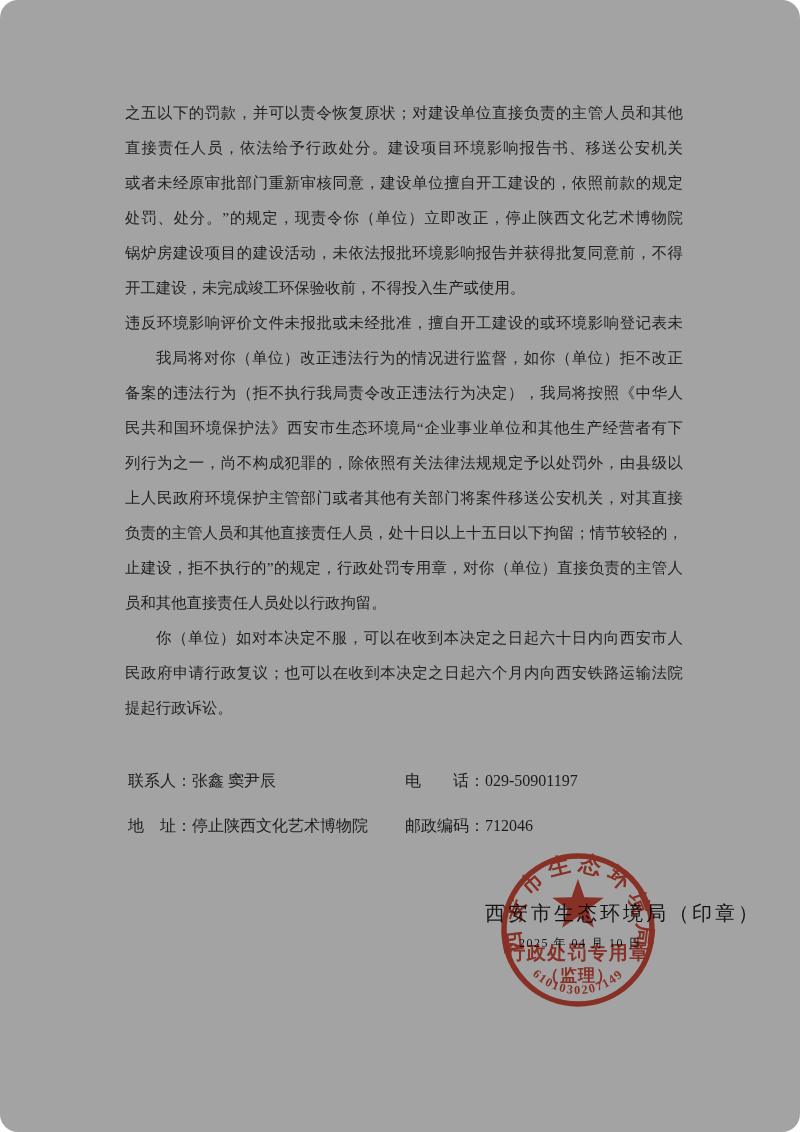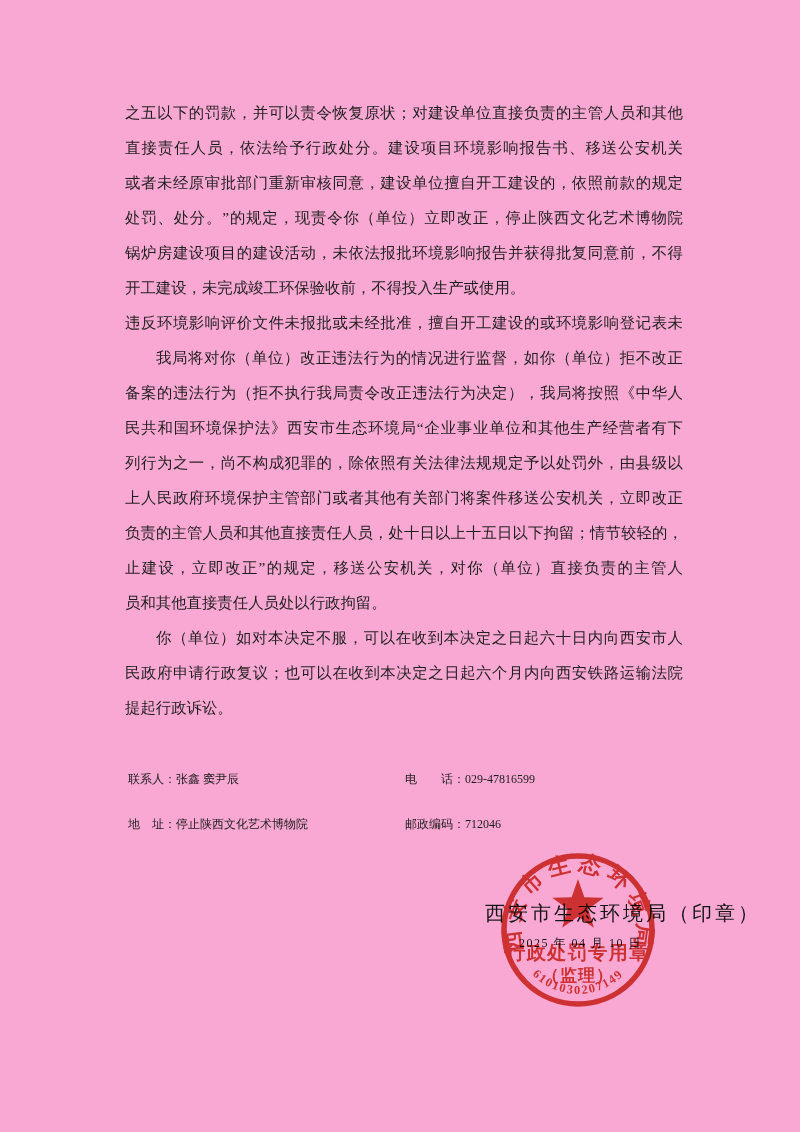--- a/index.html
+++ b/index.html
@@ -4,21 +4,21 @@
 <style>
   html, body { margin: 0; padding: 0; }
   body {
     width: 800px; height: 1132px;
     background: #ffffff;
     position: relative;
     font-family: "Liberation Serif", "DejaVu Serif", serif;
     color: #1a1a1a;
     overflow: hidden;
   }
-  .page { position: absolute; inset: 0; background: #f9a8d4; }
+  .page { position: absolute; inset: 0; background: #a3a3a3; border-radius: 18px; }
 
   
   .body-text {
     position: absolute;
     left: 125px; top: 95px; width: 558px;
     font-size: 15.4px;
     line-height: 35px;
     color: #201f1f;
   }
   .tline {
@@ -26,21 +26,21 @@
     text-align-last: justify;
     text-justify: inter-character;
     height: 35px;
     overflow: visible;
     white-space: nowrap;
   }
   .tline.para-end { text-align-last: left; white-space: normal; }
   .tline.indent { text-indent: 31px; }
 
   
-  .contact-row { position: absolute; left: 128px; width: 560px; font-size: 12px; color: #1c1c1c; }
+  .contact-row { position: absolute; left: 128px; width: 560px; font-size: 16px; color: #1c1c1c; }
   .contact-row .right { position: absolute; left: 277px; top: 0; }
   #contact-row-1 { top: 771px; }
   #contact-row-2 { top: 816px; }
 
   
   .sig-org {
     position: absolute; left: 485px; top: 900px;
     font-size: 20px; letter-spacing: 3px; color: #161616;
     white-space: nowrap;
   }
@@ -73,32 +73,32 @@
     <div class="tline">直接责任人员，依法给予行政处分。建设项目环境影响报告书、移送公安机关</div>
     <div class="tline">或者未经原审批部门重新审核同意，建设单位擅自开工建设的，依照前款的规定</div>
     <div class="tline">处罚、处分。”的规定，现责令你（单位）立即改正，停止陕西文化艺术博物院</div>
     <div class="tline">锅炉房建设项目的建设活动，未依法报批环境影响报告并获得批复同意前，不得</div>
     <div class="tline para-end">开工建设，未完成竣工环保验收前，不得投入生产或使用。</div>
     <div class="tline">违反环境影响评价文件未报批或未经批准，擅自开工建设的或环境影响登记表未</div>
     <div class="tline indent">我局将对你（单位）改正违法行为的情况进行监督，如你（单位）拒不改正</div>
     <div class="tline">备案的违法行为（拒不执行我局责令改正违法行为决定），我局将按照《中华人</div>
     <div class="tline">民共和国环境保护法》西安市生态环境局“企业事业单位和其他生产经营者有下</div>
     <div class="tline">列行为之一，尚不构成犯罪的，除依照有关法律法规规定予以处罚外，由县级以</div>
-    <div class="tline">上人民政府环境保护主管部门或者其他有关部门将案件移送公安机关，立即改正</div>
+    <div class="tline">上人民政府环境保护主管部门或者其他有关部门将案件移送公安机关，对其直接</div>
     <div class="tline">负责的主管人员和其他直接责任人员，处十日以上十五日以下拘留；情节较轻的，</div>
-    <div class="tline">止建设，立即改正”的规定，移送公安机关，对你（单位）直接负责的主管人</div>
+    <div class="tline">止建设，拒不执行的”的规定，行政处罚专用章，对你（单位）直接负责的主管人</div>
     <div class="tline para-end">员和其他直接责任人员处以行政拘留。</div>
     <div class="tline indent">你（单位）如对本决定不服，可以在收到本决定之日起六十日内向西安市人</div>
     <div class="tline">民政府申请行政复议；也可以在收到本决定之日起六个月内向西安铁路运输法院</div>
     <div class="tline para-end">提起行政诉讼。</div>
   </div>
 
   <div class="contact-row" id="contact-row-1">
     <span>联系人：</span><span>张鑫  窦尹辰</span>
-    <span class="right"><span>电　　话：</span><span>029-47816599</span></span>
+    <span class="right"><span>电　　话：</span><span>029-50901197</span></span>
   </div>
   <div class="contact-row" id="contact-row-2">
     <span>地　址：</span><span>停止陕西文化艺术博物院</span>
     <span class="right"><span>邮政编码：</span><span>712046</span></span>
   </div>
 
   <div class="sig-org">西安市生态环境局（印章）</div>
   <div class="sig-date">2025 年 04 月 10 日</div>
 
   <svg class="seal" viewBox="-110 -114 220 228" xmlns="http://www.w3.org/2000/svg">

